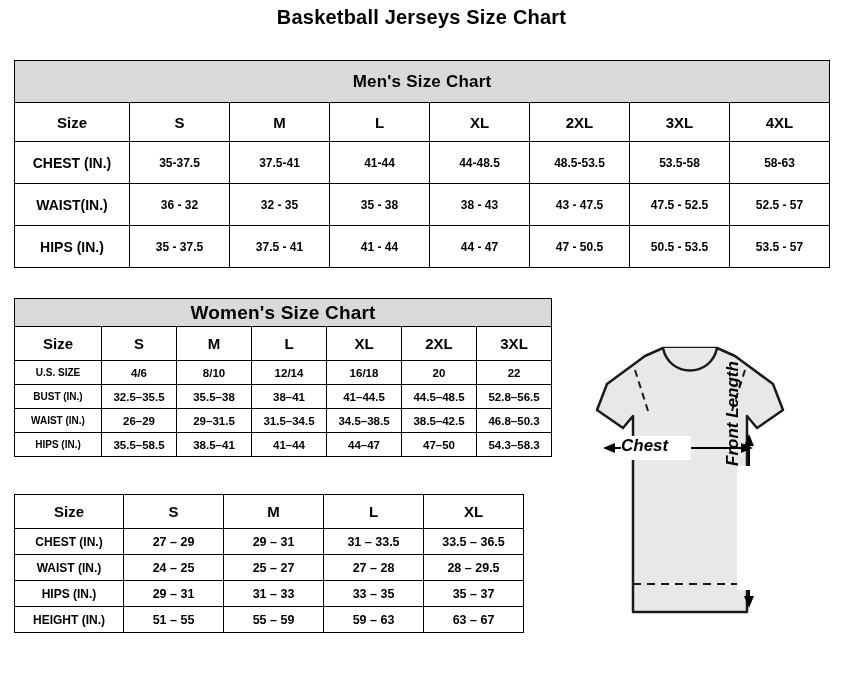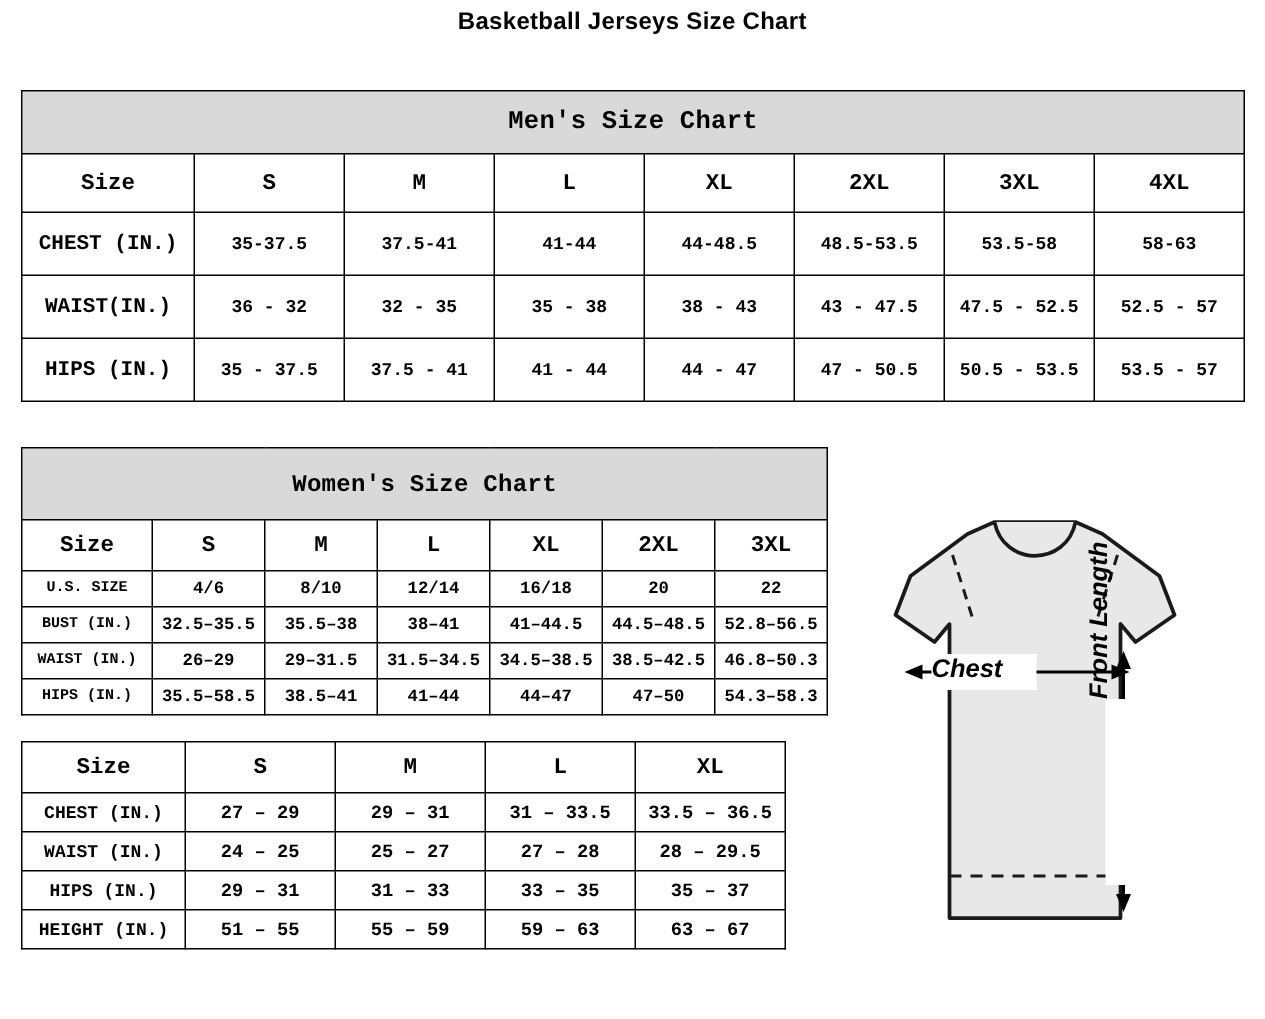--- a/index.html
+++ b/index.html
@@ -15,31 +15,30 @@
     height: 679px;
     background: #ffffff;
     overflow: hidden;
   }
   .page-title {
     position: absolute;
     top: 6px;
     left: 0;
     width: 843px;
     text-align: center;
-    font-size: 16px;
+    font-size: 20px;
     font-weight: bold;
     color: #000;
     letter-spacing: 0.2px;
   }
 
   table.chart {
     border-collapse: collapse;
     table-layout: fixed;
     background: #fff;
-    font-family: Liberation Mono, monospace;
   }
   table.chart td, table.chart th {
     border: 1px solid #000;
     text-align: center;
     vertical-align: middle;
     color: #000;
     font-weight: bold;
     padding: 0;
   }
   .caption-cell {
@@ -75,21 +74,21 @@
   #mens-table .rowlabel { font-size: 14px; }
   #mens-table .cell { font-size: 12px; }
 
   
   #womens-table {
     position: absolute;
     left: 14px;
     top: 298px;
     width: 537px;
   }
-  #womens-table .caption-cell { height: 48px; font-size: 16px; }
+  #womens-table .caption-cell { height: 28px; font-size: 19px; }
   #womens-table .hdr-cell { height: 34px; font-size: 15px; }
   #womens-table tr.datarow td { height: 24px; }
   #womens-table .rowlabel { font-size: 10px; }
   #womens-table .cell { font-size: 11.5px; text-align: center; }
 
   
   #youth-table {
     position: absolute;
     left: 14px;
     top: 494px;

